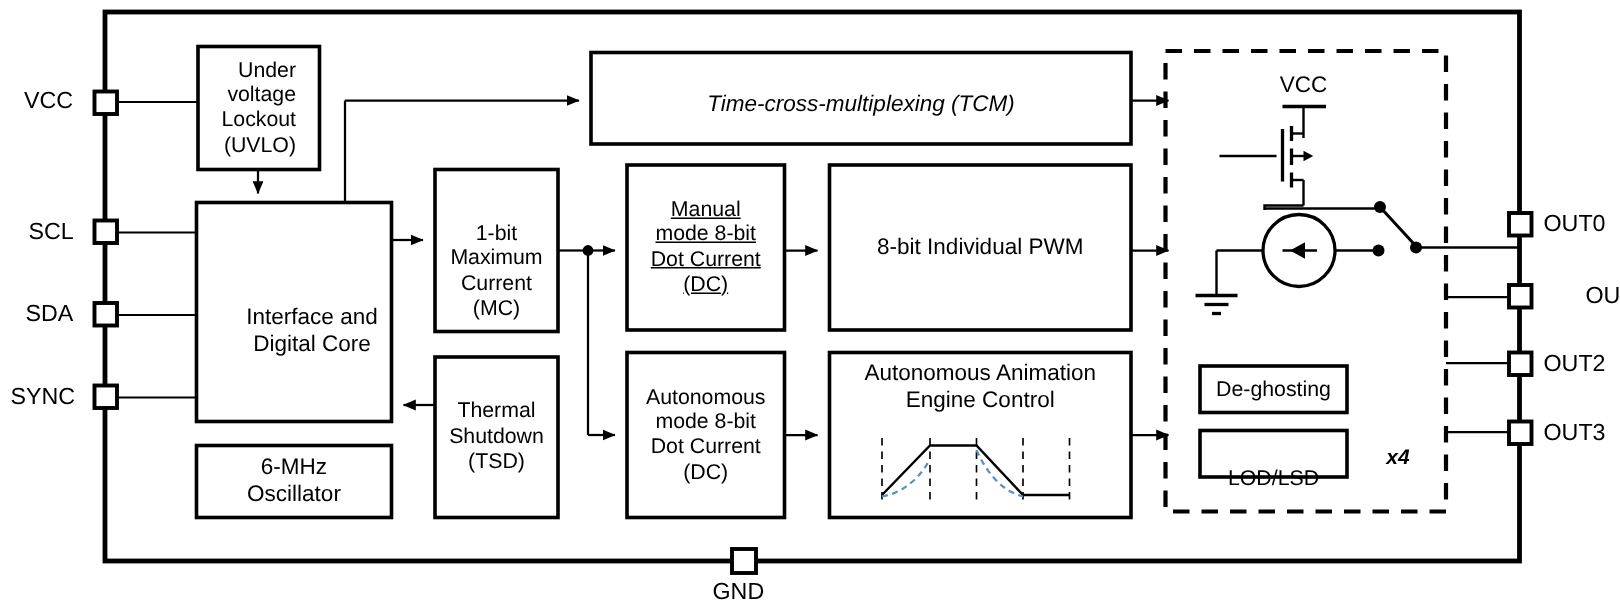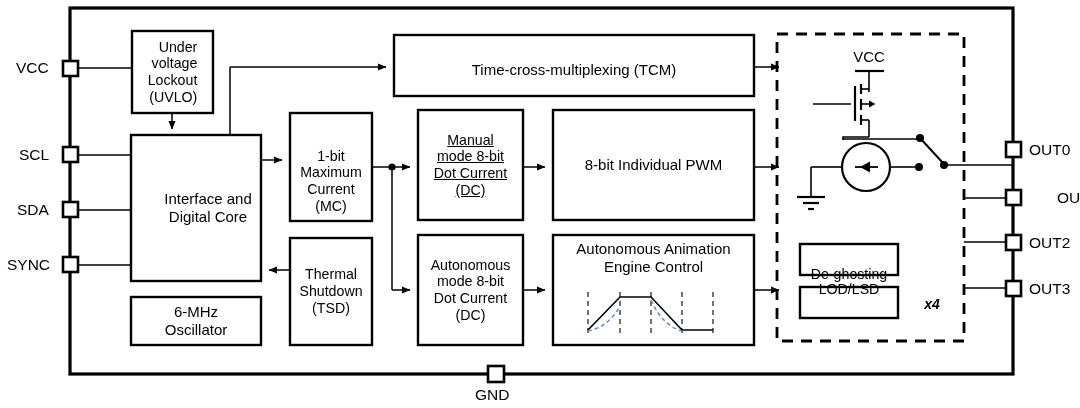--- a/index.html
+++ b/index.html
@@ -195,42 +195,42 @@
   <div class="pin-label" style="left:1029px;top:141px;height:18px;">OUT0</div>
   <div class="pin-label" style="left:1029px;top:189px;height:18px;margin-left:28px;">OUT1</div>
   <div class="pin-label" style="left:1029px;top:234px;height:18px;">OUT2</div>
   <div class="pin-label" style="left:1029px;top:280px;height:18px;">OUT3</div>
 
   <div class="pin-label" style="left:475px;top:386px;height:18px;">GND</div>
 
   <div class="blk-label fs14" style="left:132px;top:31px;width:81px;height:82px;text-align:right;">
       <div>Under<br>voltage<br>Lockout<br>(UVLO)</div>
     </div>
-  <div class="blk-label fs15" style="left:131px;top:135px;width:154px;height:146px;">
+  <div class="blk-label fs15" style="left:131px;top:148px;width:154px;height:146px;">
       <div>Interface and<br>Digital Core</div>
     </div>
   <div class="blk-label fs15" style="left:131px;top:297px;width:130px;height:48px;">
       <div>6-MHz<br>Oscillator</div>
     </div>
   <div class="blk-label fs14" style="left:290px;top:113px;width:82px;height:136px;">
       <div>1-bit<br>Maximum<br>Current<br>(MC)</div>
     </div>
   <div class="blk-label fs14" style="left:290px;top:238px;width:82px;height:107px;">
       <div>Thermal<br>Shutdown<br>(TSD)</div>
     </div>
-  <div class="blk-label fs15" style="left:394px;top:35px;width:360px;height:70px;">Time-cross-multiplexing (TCM)</div>
+  <div class="blk-label fs15" style="left:394px;top:35px;width:360px;height:70px;font-style:italic;">Time-cross-multiplexing (TCM)</div>
   <div class="blk-label fs14" style="left:418px;top:110px;width:105px;height:110px;text-decoration:underline;">
       <div>Manual<br>mode 8-bit<br>Dot Current<br>(DC)</div>
     </div>
   <div class="blk-label fs15" style="left:553px;top:110px;width:201px;height:110px;">8-bit Individual PWM</div>
   <div class="blk-label fs14" style="left:418px;top:235px;width:105px;height:110px;">
       <div>Autonomous<br>mode 8-bit<br>Dot Current<br>(DC)</div>
     </div>
   <div class="blk-label fs15" style="left:553px;top:240px;width:201px;height:48px;align-items:flex-start;">
       <div>Autonomous Animation<br>Engine Control</div>
     </div>
-  <div class="blk-label fs14" style="left:800px;top:252px;width:98px;height:44px;">De-ghosting</div>
-  <div class="blk-label fs14" style="left:800px;top:274px;width:98px;height:31px;">LOD/LSD</div>
+  <div class="blk-label fs14" style="left:800px;top:238px;width:98px;height:44px;">De-ghosting</div>
+  <div class="blk-label fs14" style="left:800px;top:304px;width:98px;height:31px;">LOD/LSD</div>
 
   <div class="blk-label fs15" style="left:839px;top:47px;width:60px;height:20px;">VCC</div>
   <div class="blk-label ital" style="left:915px;top:294px;width:34px;height:20px;">x4</div>
 
 </div>
 
 </body></html>

